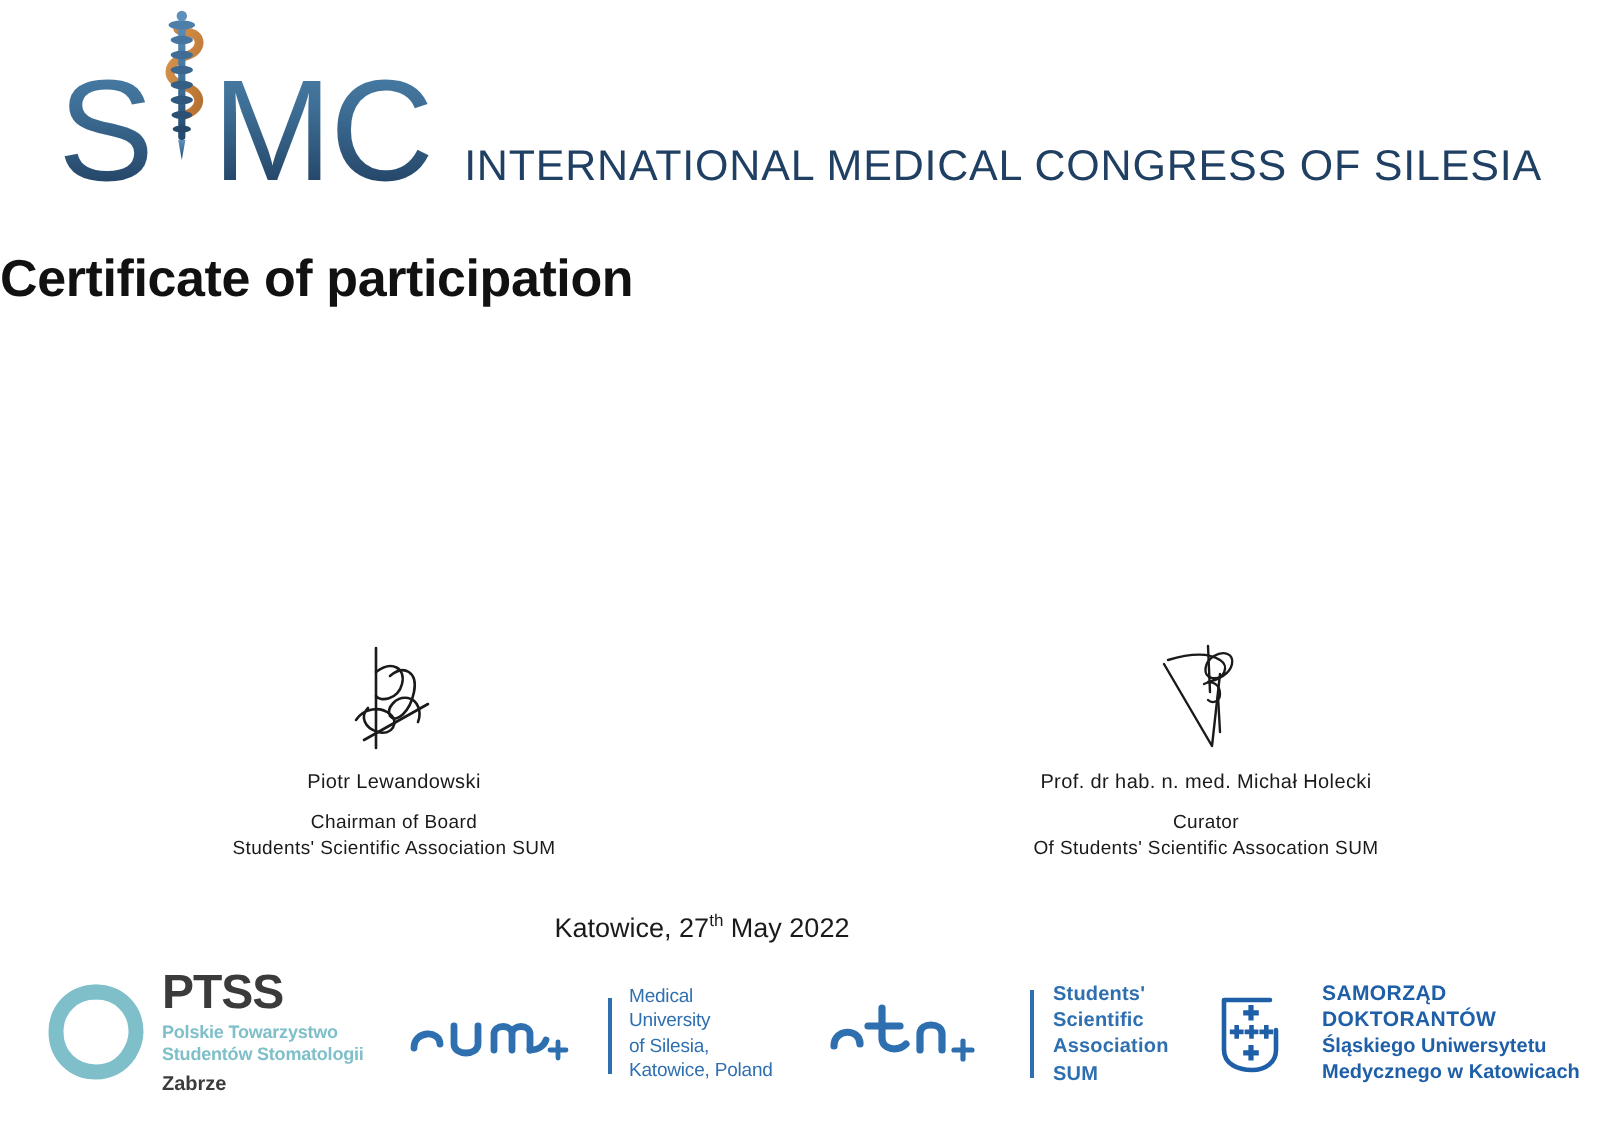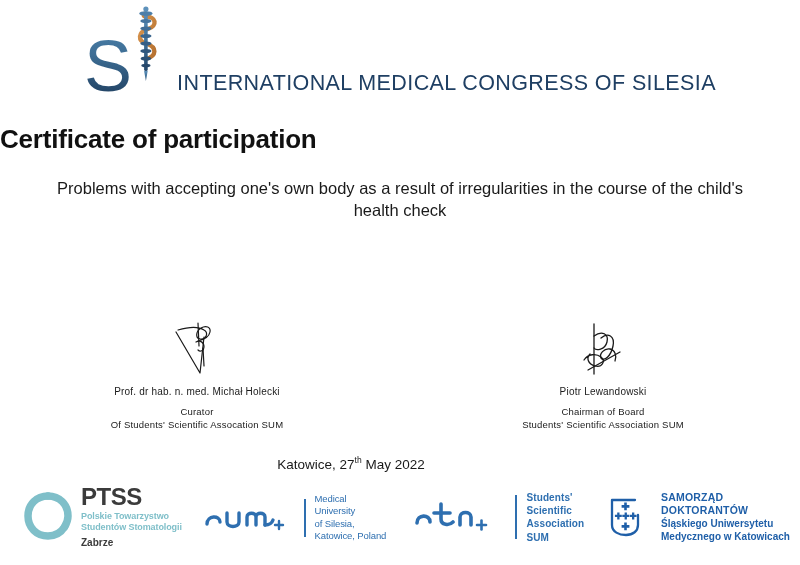--- a/index.html
+++ b/index.html
@@ -319,66 +319,66 @@
             <ellipse cx="13.9" cy="31" rx="5.6" ry="2.1" fill="#3b668e"></ellipse>
             <ellipse cx="13.9" cy="38.5" rx="5.6" ry="2.1" fill="#355e85"></ellipse>
             <ellipse cx="13.9" cy="46" rx="5.6" ry="2.1" fill="#30577d"></ellipse>
             <ellipse cx="13.9" cy="53.5" rx="5.2" ry="2.0" fill="#2b5074"></ellipse>
             <ellipse cx="13.9" cy="60.5" rx="4.6" ry="1.8" fill="#26486b"></ellipse>
 
             <circle cx="13.9" cy="4" r="2.6" fill="#5d91bb"></circle>
           </svg>
         </span>
 
+        <span class="simc-letter">MC</span>
       </div>
 
       <div class="congress-name">INTERNATIONAL MEDICAL CONGRESS OF SILESIA</div>
     </div>
   </div>
 
   <div class="cert-title">Certificate of participation</div>
 
 
 
-  <div class="abstract-title">Problems with accepting one's own body as a result of irregularities in the course of the child's health check</div>
 
   <div class="signature-row">
+
+    <div class="signature-block">
+      <div class="sig-ink">
+        <svg width="70" height="62" viewBox="0 0 70 62">
+          <g fill="none" stroke="#1a1a1a" stroke-width="1.3" stroke-linecap="round" stroke-linejoin="round">
+            <path d="M26 6 L 26 56"></path>
+            <path d="M26 18 C 34 12, 41 16, 39 24 C 37 32, 28 33, 26 30"></path>
+            <path d="M33 20 C 40 14, 47 18, 45 28 C 43 38, 36 44, 33 40 C 31 36, 36 30, 42 31 C 47 32, 49 38, 47 43"></path>
+            <path d="M16 42 C 20 36, 28 35, 33 39 C 38 43, 34 50, 27 48 C 20 46, 18 40, 22 36"></path>
+            <path d="M20 52 L 52 34"></path>
+          </g>
+        </svg>
+      </div>
+      <div class="sig-name">Piotr Lewandowski</div>
+      <div class="sig-role">Chairman of Board</div>
+      <div class="sig-org">Students' Scientific Association SUM</div>
+    </div>
 
     <div class="signature-block">
       <div class="sig-ink">
         <svg width="74" height="62" viewBox="0 0 74 62">
           <g fill="none" stroke="#1a1a1a" stroke-width="1.2" stroke-linecap="round" stroke-linejoin="round">
             <path d="M18 12 C 28 9, 38 8, 44 12 C 49 15, 46 22, 40 21 C 35 20, 36 13, 41 10 C 46 7, 51 9, 50 14 C 49 19, 43 22, 38 23"></path>
             <path d="M16 14 L 40 55 L 44 19"></path>
             <path d="M38 5 L 39 28"></path>
             <path d="M36 24 C 40 22, 44 24, 44 29 C 44 33, 40 34, 38 32"></path>
             <path d="M43 30 L 44 48"></path>
           </g>
         </svg>
       </div>
       <div class="sig-name">Prof. dr hab. n. med. Michał Holecki</div>
       <div class="sig-role">Curator</div>
       <div class="sig-org">Of Students' Scientific Assocation SUM</div>
-    </div>
-
-    <div class="signature-block">
-      <div class="sig-ink">
-        <svg width="70" height="62" viewBox="0 0 70 62">
-          <g fill="none" stroke="#1a1a1a" stroke-width="1.3" stroke-linecap="round" stroke-linejoin="round">
-            <path d="M26 6 L 26 56"></path>
-            <path d="M26 18 C 34 12, 41 16, 39 24 C 37 32, 28 33, 26 30"></path>
-            <path d="M33 20 C 40 14, 47 18, 45 28 C 43 38, 36 44, 33 40 C 31 36, 36 30, 42 31 C 47 32, 49 38, 47 43"></path>
-            <path d="M16 42 C 20 36, 28 35, 33 39 C 38 43, 34 50, 27 48 C 20 46, 18 40, 22 36"></path>
-            <path d="M20 52 L 52 34"></path>
-          </g>
-        </svg>
-      </div>
-      <div class="sig-name">Piotr Lewandowski</div>
-      <div class="sig-role">Chairman of Board</div>
-      <div class="sig-org">Students' Scientific Association SUM</div>
     </div>
 
   </div>
 
   <div class="place-date"><span>Katowice, </span><span>27</span><sup>th</sup><span> May 2022</span></div>
 
   <div class="footer">
 
     <div class="logo logo-ptss">
       <svg width="48" height="48" viewBox="0 0 48 48">

